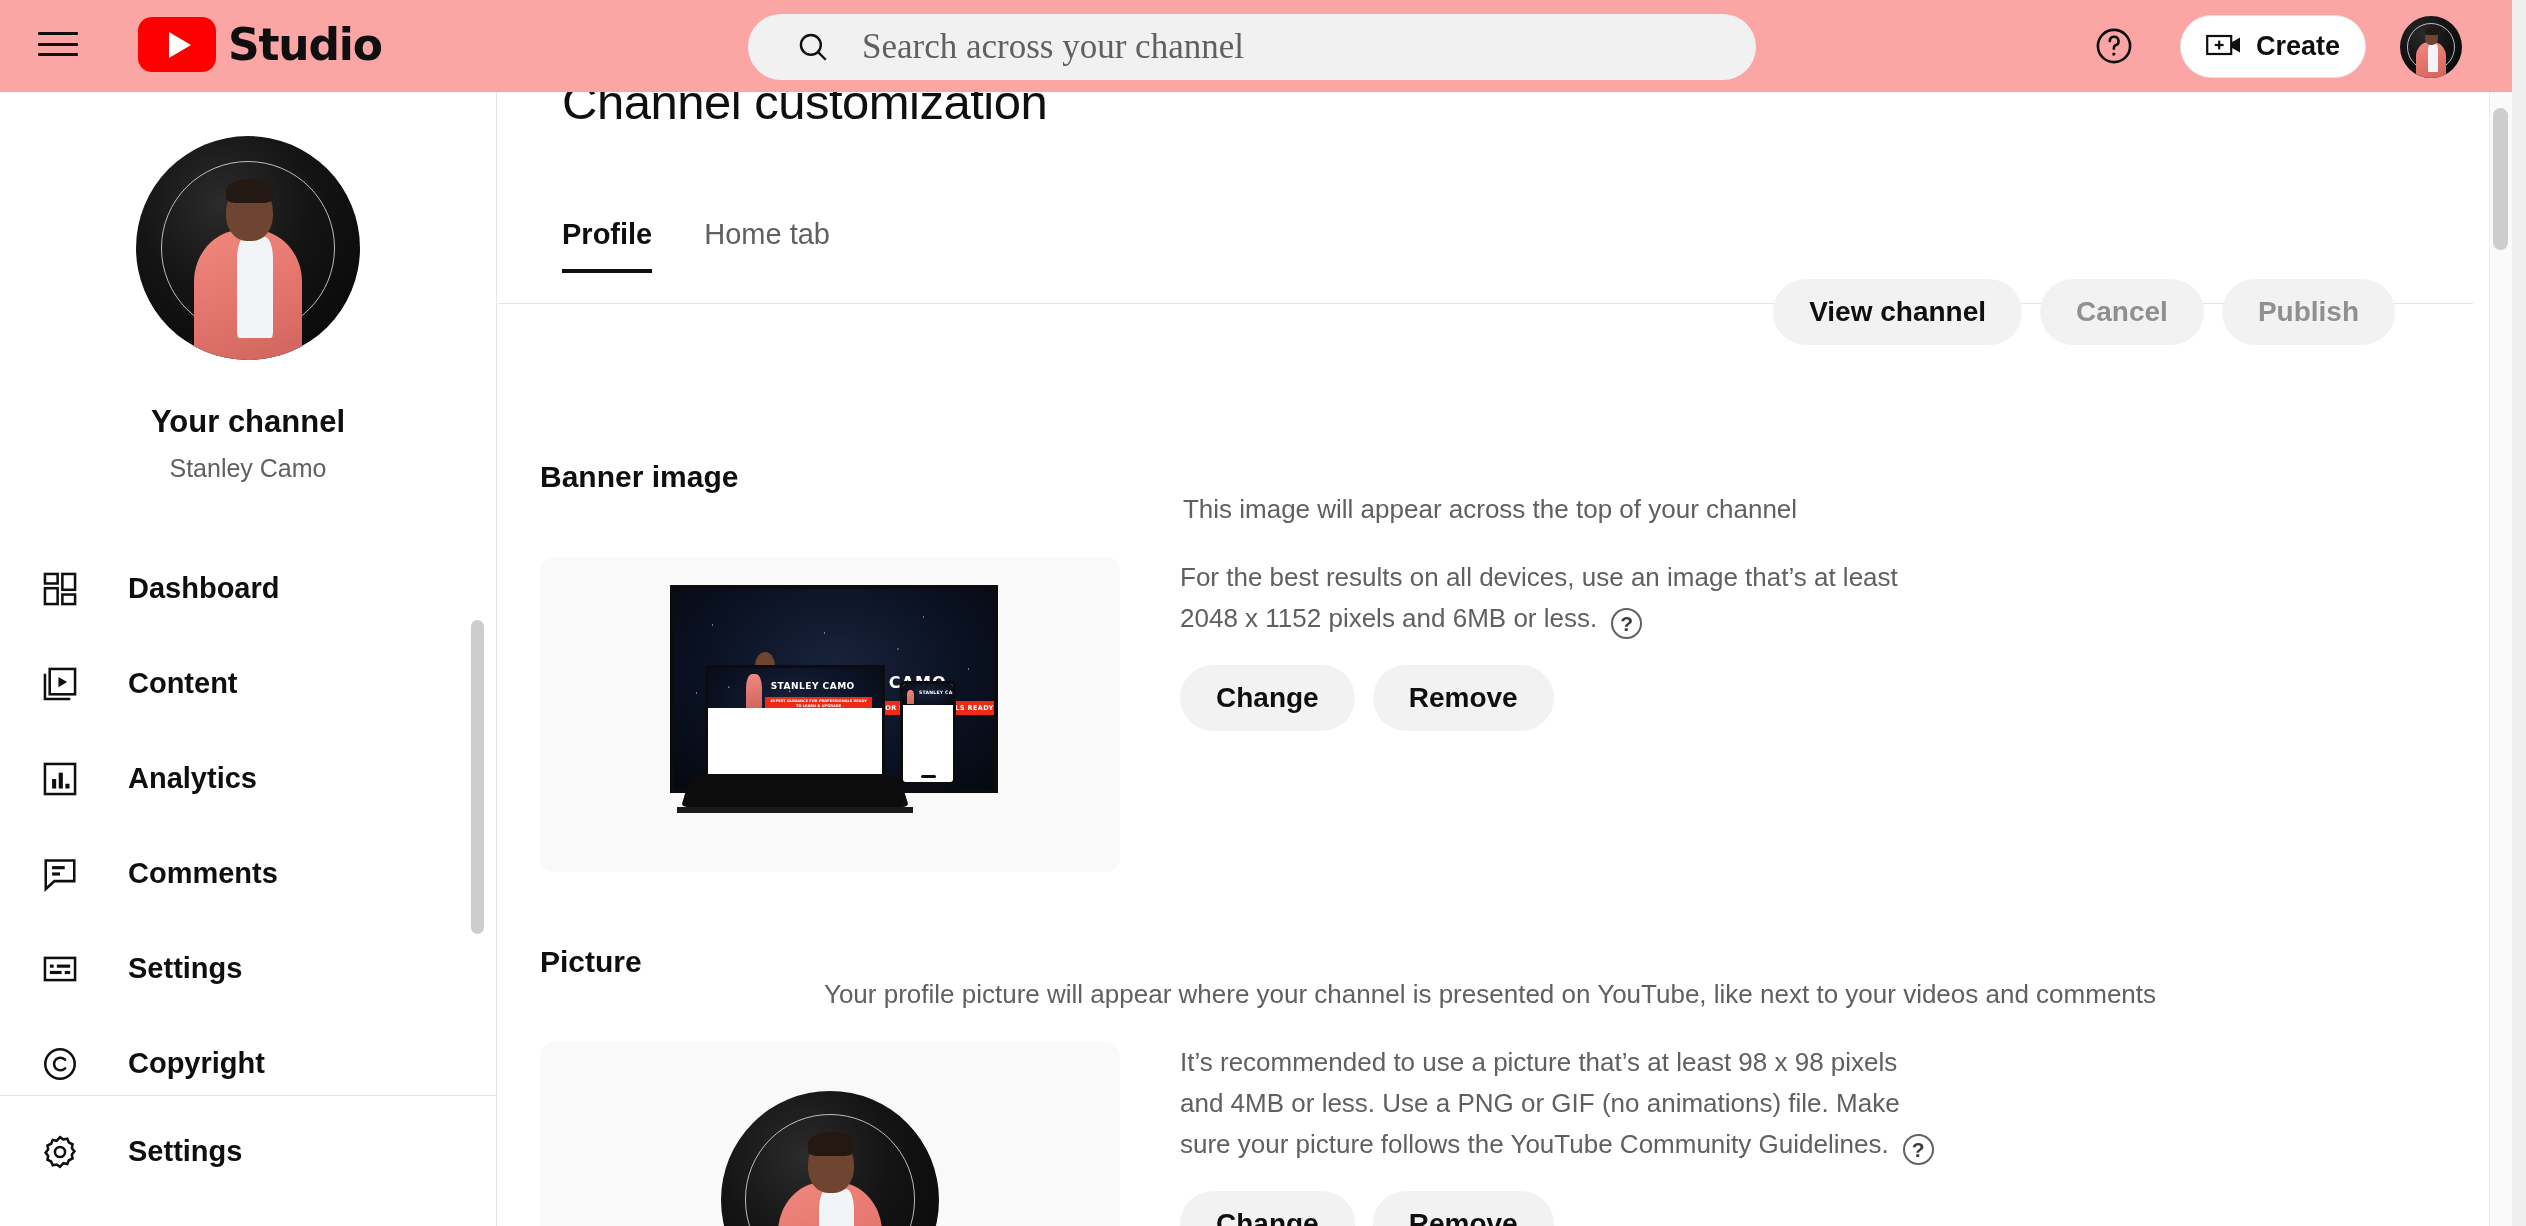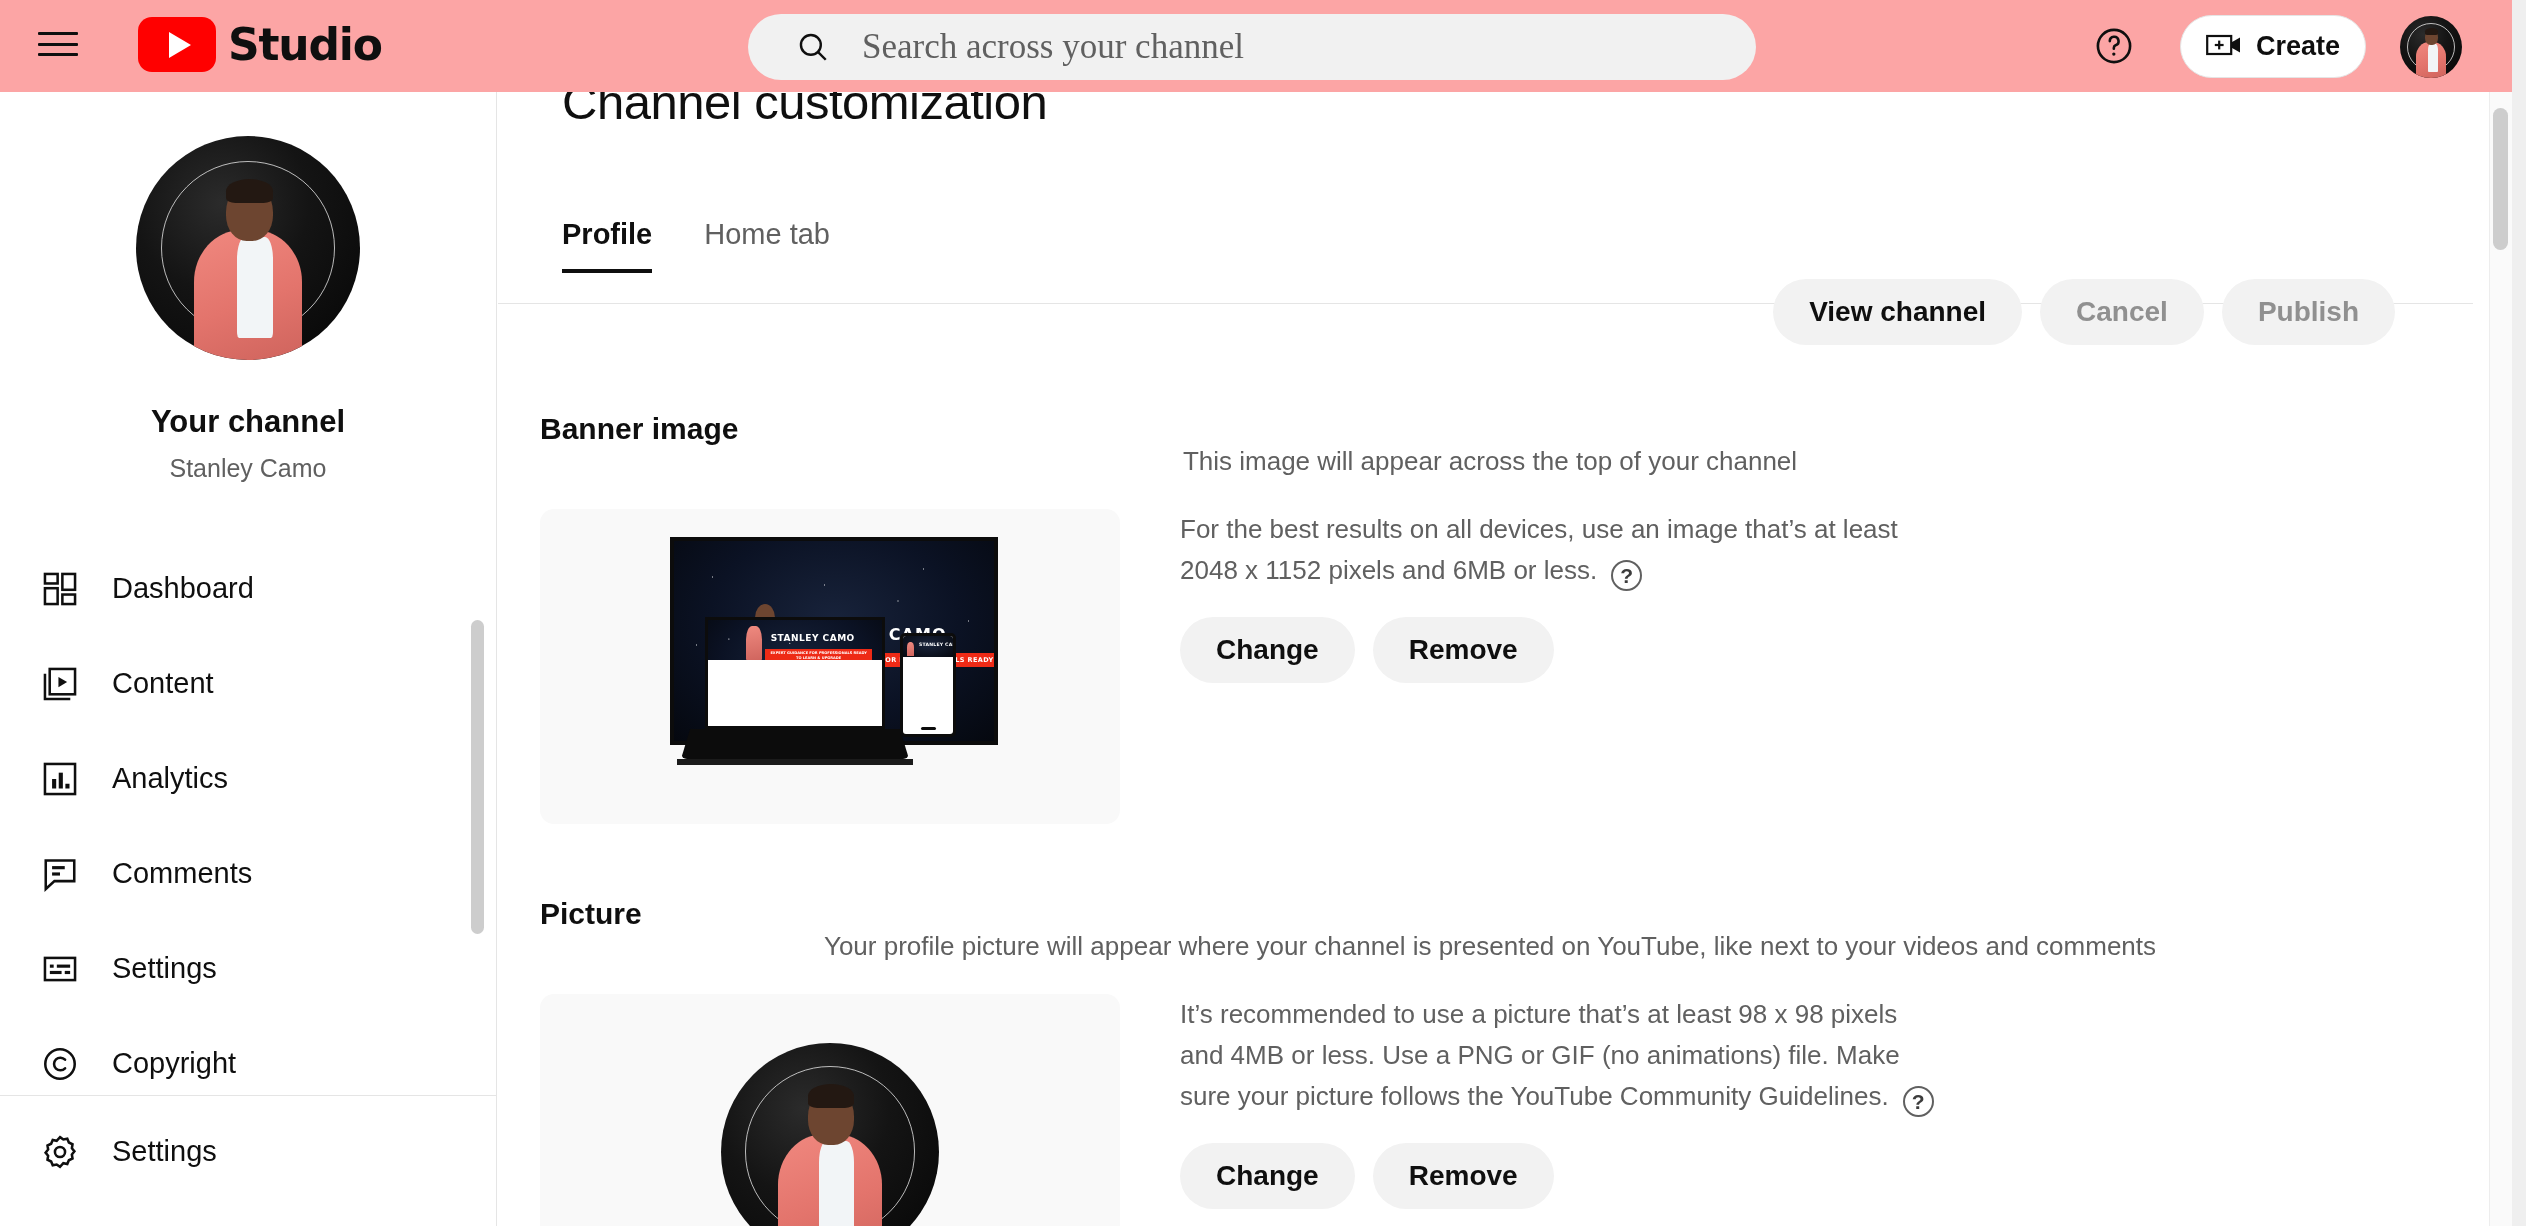--- a/index.html
+++ b/index.html
@@ -120,21 +120,21 @@
   }
   #sb-name { margin-top: 44px; font-size: 31px; font-weight: 700; color: #0f0f0f; }
   #sb-handle { margin-top: 14px; font-size: 25px; color: #606060; }
 
   #sb-menu { margin-top: 58px; }
   .sb-item {
     display: flex; align-items: center;
     height: 95px; padding-left: 38px; cursor: pointer;
   }
   .sb-item .ic { width: 44px; height: 44px; flex: none; display: flex; align-items: center; justify-content: center; }
-  .sb-item .lb { margin-left: 30px; font-size: 29px; color: #0f0f0f; white-space: nowrap; }
+  .sb-item .lb { margin-left: 46px; font-size: 29px; color: #0f0f0f; white-space: nowrap; font-weight: bold; }
 
   #sb-divider {
     position: absolute; left: 0; top: 1003px; width: 497px; height: 1px; background: #e5e5e5;
   }
   #sb-bottom { position: absolute; left: 0; top: 1012px; width: 497px; }
 
   #sb-scroll {
     position: absolute; left: 471px; top: 528px;
     width: 13px; height: 314px;
     background: #cdcdcd; border-radius: 7px; cursor: pointer;
@@ -171,21 +171,21 @@
   .pill {
     height: 66px; border-radius: 34px; background: #f2f2f2;
     display: flex; align-items: center; justify-content: center;
     padding: 0 36px; font-size: 28px; font-weight: 700; color: #0f0f0f;
     cursor: pointer; white-space: nowrap; border: none;
     font-family: "Liberation Sans", sans-serif;
   }
   .pill.disabled { color: #909090; cursor: default; }
 
   
-  .sec-title { font-size: 30px; font-weight: 700; color: #0f0f0f; }
+  .sec-title { font-size: 30px; font-weight: 700; color: #0f0f0f; margin-top: 48px; }
   .sec-desc { font-size: 26px; color: #606060; margin-top: 0; text-align: center; }
 
   #banner-sec { position: absolute; left: 42px; top: 320px; width: 1900px; }
   #picture-sec { position: absolute; left: 42px; top: 805px; width: 1900px; }
 
   .preview-box {
     width: 580px; height: 315px; background: #f9f9f9; border-radius: 14px;
     position: relative; overflow: hidden;
   }
   .side-col { position: absolute; left: 640px; top: 0; width: 760px; }

